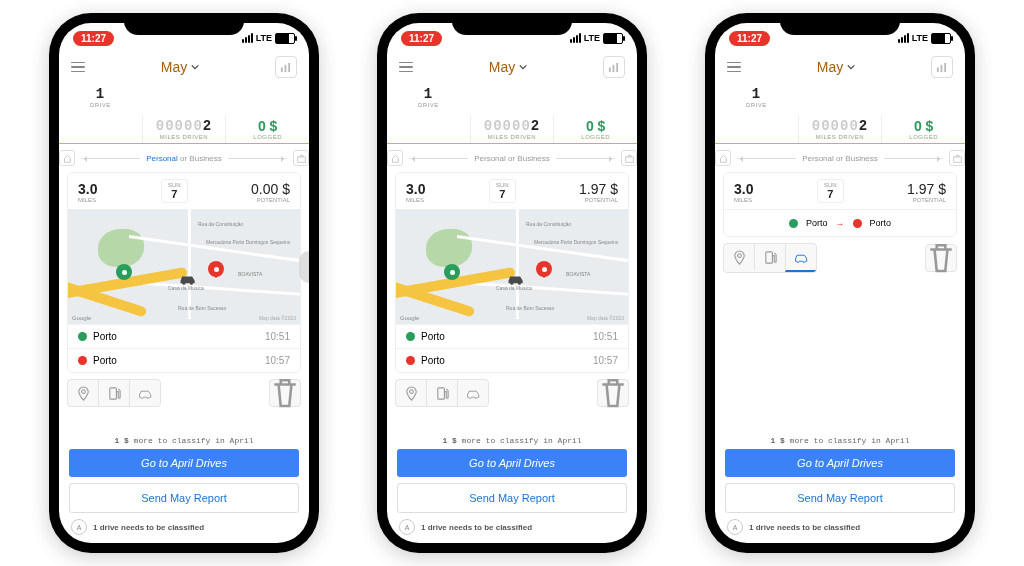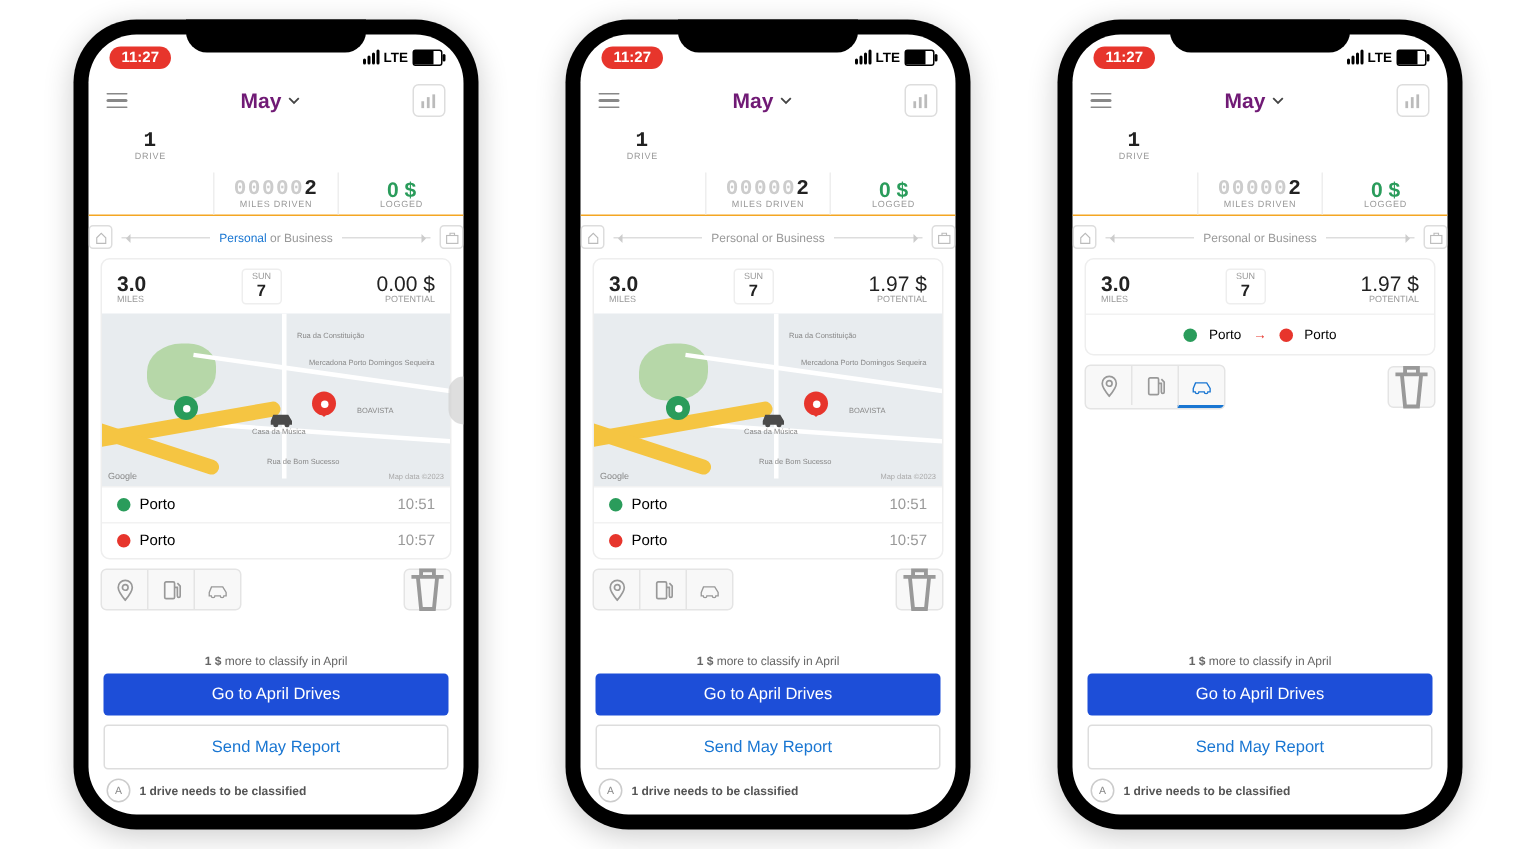--- a/index.html
+++ b/index.html
@@ -14,21 +14,21 @@
   .bars{display:inline-flex;align-items:flex-end;gap:1px;}
   .bars span{display:inline-block;width:2px;background:#000;border-radius:1px;}
   .bars span:nth-child(1){height:4px}.bars span:nth-child(2){height:6px}.bars span:nth-child(3){height:8px}.bars span:nth-child(4){height:10px}
   .batt{width:18px;height:9px;border:1px solid #000;border-radius:2px;position:relative;}
   .batt::after{content:"";position:absolute;right:-3px;top:2px;width:2px;height:5px;background:#000;border-radius:1px;}
   .batt i{display:block;width:70%;height:100%;background:#000;}
   
   .hdr{display:flex;justify-content:space-between;align-items:center;padding:0 12px;height:28px;}
   .burger{display:flex;flex-direction:column;gap:3px;}
   .burger span{width:14px;height:1.5px;background:#888;border-radius:1px;}
-  .title{font-weight:700;font-size:14px;color:#701a75;display:flex;align-items:center;gap:4px;}
+  .title{font-weight:400;font-size:14px;color:#a16207;display:flex;align-items:center;gap:4px;}
   .title svg{width:8px;height:8px;}
   .hdr-btn{width:20px;height:20px;border:1px solid #ddd;border-radius:4px;display:flex;align-items:center;justify-content:center;color:#888;font-size:10px;}
   
   .stats{display:flex;border-bottom:1.5px solid #f4a623;margin-top:2px;}
   .stat{flex:1;text-align:center;padding:3px 0;}
   .stat+.stat{border-left:1px solid #eee;margin-top:32px;}
   .stat .big{font-size:14px;font-weight:700;color:#222;font-family:"Courier New",monospace;letter-spacing:1px;}
   .stat .big .grey{color:#ccc;}
   .stat .big.green{color:#2a9c5b;font-family:inherit;letter-spacing:0;}
   .stat .sm{font-size:6px;color:#999;letter-spacing:.5px;}
@@ -88,23 +88,23 @@
   .tbar{display:flex;align-items:center;margin:6px 8px 0;gap:6px;}
   .tbar .grp{display:flex;border:1px solid #e4e4e4;border-radius:4px;overflow:hidden;background:#f8f8f8;}
   .tbar .b{width:30px;height:26px;display:flex;align-items:center;justify-content:center;color:#999;}
   .tbar .b+.b{border-left:1px solid #e4e4e4;}
   .tbar .b.active{color:#1976d2;border-bottom:2px solid #1976d2;}
   .tbar .b svg{width:15px;height:15px;}
   .tbar .spacer{flex:1;}
   .tbar .del{width:30px;height:26px;border:1px solid #e4e4e4;border-radius:4px;display:flex;align-items:center;justify-content:center;color:#999;background:#f8f8f8;}
   
   .bottom{position:absolute;left:0;right:0;bottom:8px;padding:0 10px;}
-  .note{text-align:center;font-size:8px;color:#666;margin-bottom:4px;}
+  .note{text-align:center;font-size:8px;color:#666;margin-bottom:4px;font-family:Liberation Mono, monospace;}
   .btn{display:block;width:100%;text-align:center;font-size:11px;padding:8px 0;border-radius:3px;margin-bottom:6px;box-sizing:border-box;}
-  .btn.primary{background:#1d4ed8;color:#fff;font-weight:500;}
+  .btn.primary{background:#3b82f6;color:#fff;font-weight:500;font-style:italic;}
   .btn.secondary{background:#fff;color:#1976d2;border:1px solid #ddd;font-weight:500;}
   .foot{display:flex;align-items:center;gap:6px;font-size:8px;color:#555;padding:0 2px;}
   .foot .a{width:14px;height:14px;border:1px solid #ccc;border-radius:50%;display:flex;align-items:center;justify-content:center;font-size:7px;color:#888;}
   .assist{position:absolute;right:-8px;top:228px;width:18px;height:32px;background:#d0d0d0;border-radius:10px 0 0 10px;opacity:.7;}
 </style>
 </head>
 <body>
 
 <div class="stage">
 

